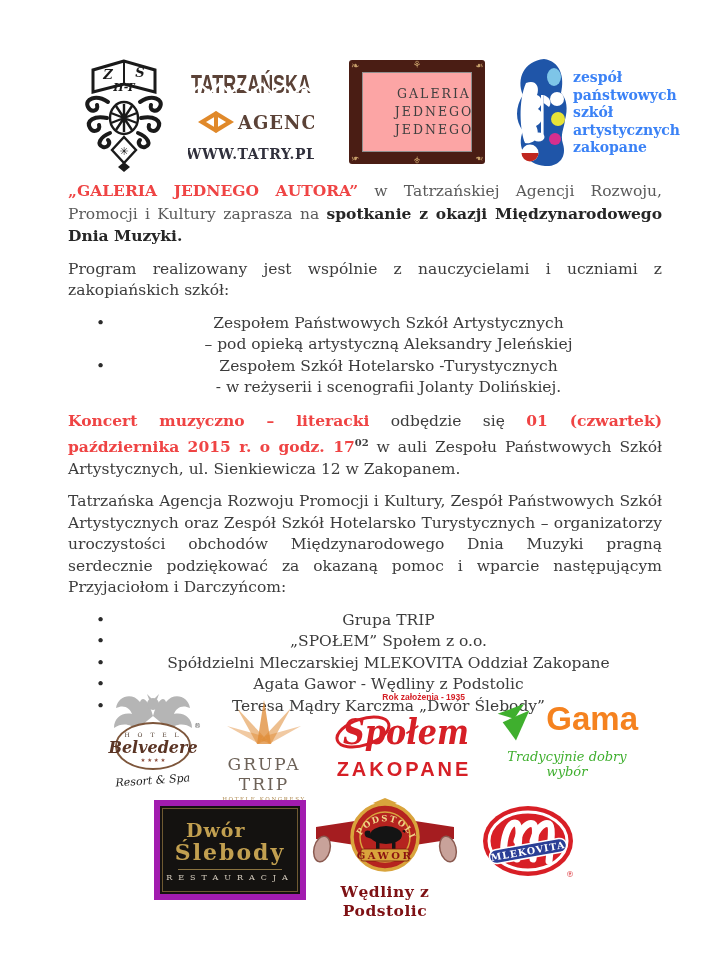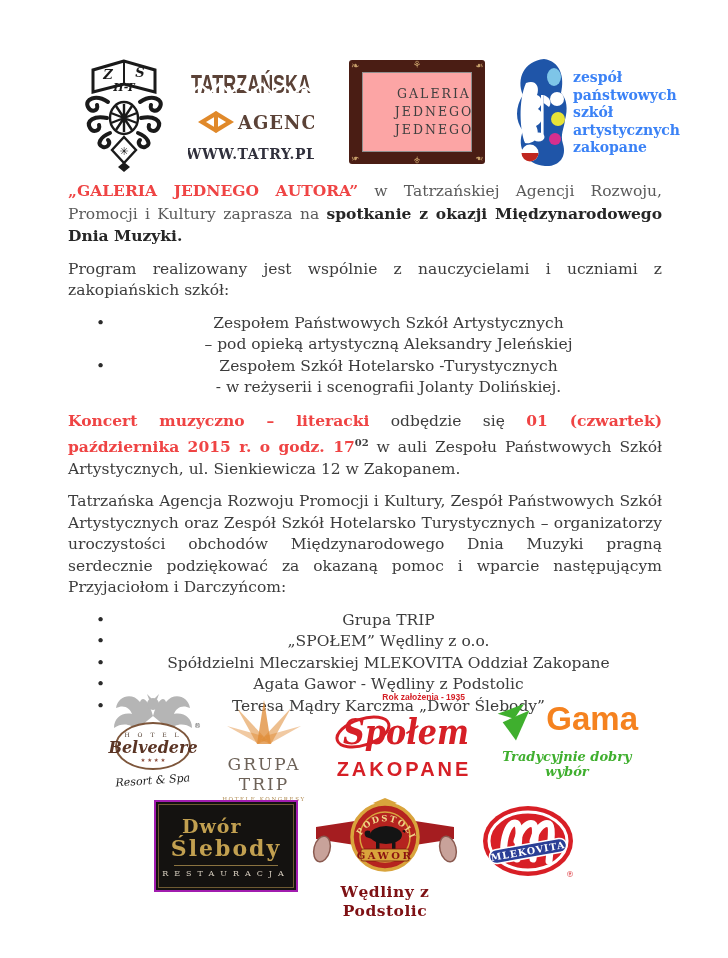--- a/index.html
+++ b/index.html
@@ -42,22 +42,22 @@
   .trip-title{font-size:17px;letter-spacing:2px;color:#6d6258;margin-top:2px;}
   .trip-tag{font-size:5.5px;letter-spacing:1.6px;color:#b08a50;margin-top:2px;}
   .logo-spolem{left:333px;top:692px;width:142px;text-align:center;}
   .spolem-top{font-size:8.5px;font-weight:700;color:#d61f26;text-align:right;padding-right:10px;
               font-family:"Liberation Sans",sans-serif;}
   .spolem-city{font-family:"Liberation Sans",sans-serif;font-weight:800;font-size:20px;
                letter-spacing:3px;color:#d61f26;margin-top:-2px;}
   .logo-gama{left:496px;top:700px;width:142px;text-align:center;}
   .gama-row{display:flex;align-items:flex-start;justify-content:center;gap:2px;}
   .gama-name{font-family:"Liberation Sans",sans-serif;font-weight:900;font-size:33px;color:#f5821f;}
-  .gama-tag{font-style:italic;font-size:13px;color:#3faf2e;margin-top:3px;font-weight:700;}
-  .logo-dwor{left:154px;top:800px;width:140px;height:88px;background:#141210;border:2px solid #a21caf;
+  .gama-tag{font-style:italic;font-size:13px;color:#3faf2e;margin-top:3px;font-weight:400;}
+  .logo-dwor{left:154px;top:800px;width:140px;height:88px;background:#141210;border:6px solid #a21caf;
              box-shadow:inset 0 0 0 2px #141210, inset 0 0 0 3px #6e5a32;
              display:flex;flex-direction:column;align-items:center;justify-content:center;}
   .dwor-l1{color:#c2a050;font-weight:700;font-size:19px;letter-spacing:1px;align-self:flex-start;padding-left:26px;}
   .dwor-l2{color:#c2a050;font-weight:700;font-size:22px;letter-spacing:2px;margin-top:-2px;}
   .dwor-rule{width:104px;height:1px;background:#8a7340;margin:4px 0 3px;}
   .dwor-l3{color:#d8cfc0;font-size:8px;letter-spacing:6px;}
   .logo-gawor{left:310px;top:797px;width:150px;text-align:center;}
   .gawor-caption{color:#7e1114;font-weight:900;font-size:15.5px;margin-top:1px;letter-spacing:0.5px;}
   .logo-mlekovita{left:478px;top:797px;}
 </style>
@@ -167,21 +167,21 @@
         <span class="subline">- w reżyserii i scenografii   Jolanty Dolińskiej.</span>
       </li>
     </ul>
 
     <p><span class="b">Koncert muzyczno – literacki</span><span> odbędzie się </span><span class="b">01 (czwartek) października 2015 r. o godz. 17</span><sup>02</sup><span> w auli Zespołu Państwowych Szkół Artystycznych, ul. Sienkiewicza 12 w Zakopanem.</span></p>
 
     <p>Tatrzańska Agencja Rozwoju Promocji i Kultury, Zespół Państwowych Szkół Artystycznych oraz Zespół Szkół Hotelarsko Turystycznych – organizatorzy uroczystości obchodów Międzynarodowego Dnia Muzyki pragną serdecznie podziękować za okazaną pomoc i wparcie następującym Przyjaciołom i Darczyńcom:</p>
 
     <ul class="doclist">
       <li><span>Grupa TRIP</span></li>
-      <li><span>„SPOŁEM” Wędliny z o.o.</span></li>
+      <li><span>„SPOŁEM” Społem z o.o.</span></li>
       <li><span>Spółdzielni Mleczarskiej MLEKOVITA  Oddział Zakopane</span></li>
       <li><span>Agata Gawor - Wędliny z Podstolic</span></li>
       <li><span>Teresa Mądry Karczma „Dwór Ślebody”</span></li>
     </ul>
   </div>
 
   <div class="slogo logo-belvedere">
     <svg width="102" height="102" viewBox="0 0 102 102">
       <g fill="#b5b5b5">
         <path d="M51 26 C46 8 40 6 38 12 C30 2 16 6 14 18 C22 14 28 18 30 24 C20 22 12 28 12 38 C20 32 30 34 34 40 Z"></path>

